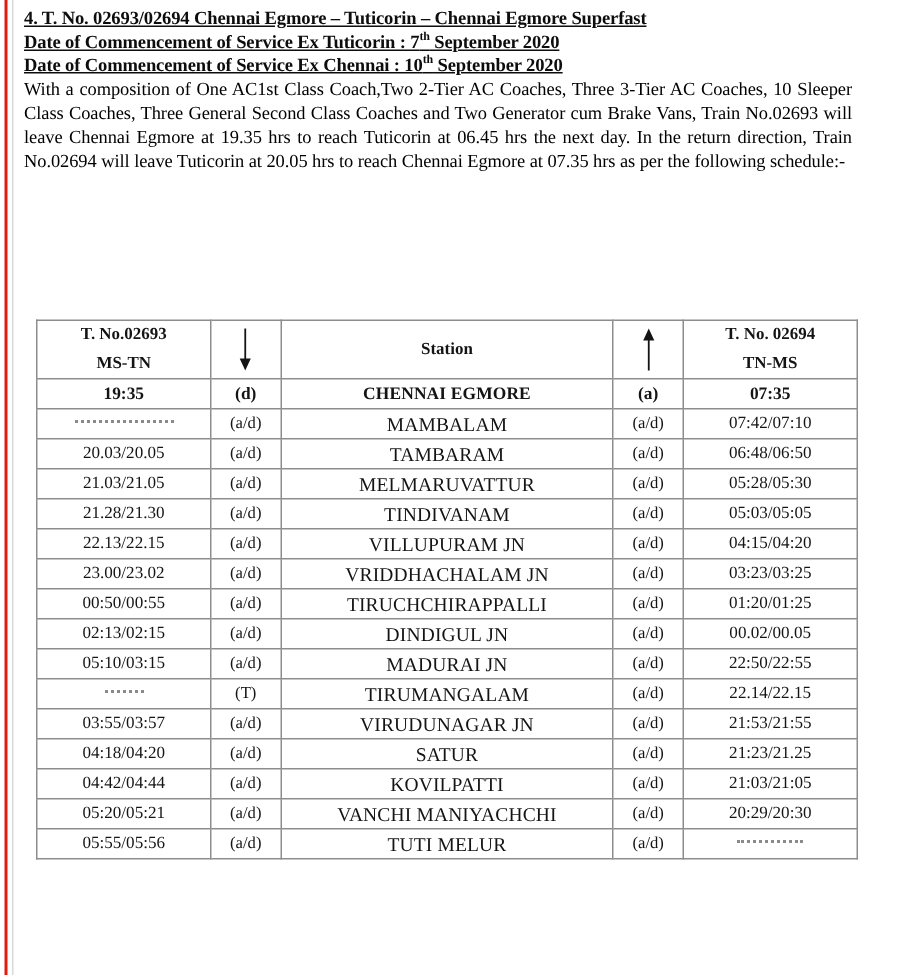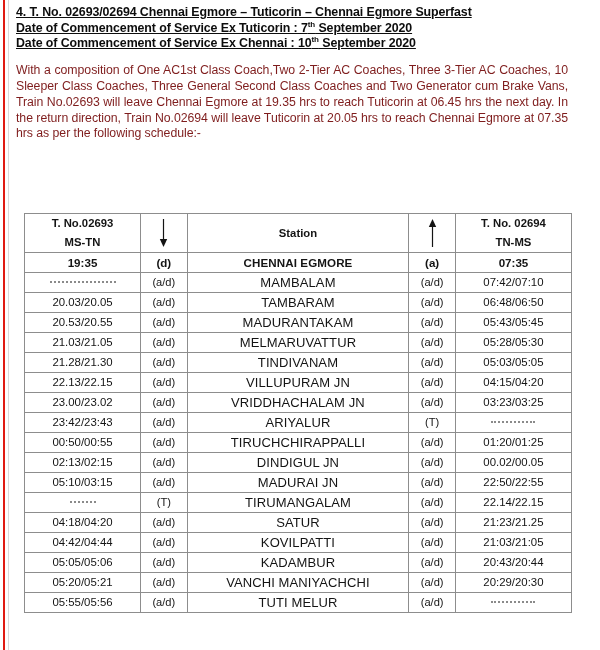--- a/index.html
+++ b/index.html
@@ -35,20 +35,21 @@
     height: 650px;
     background: #d9d9d9;
   }
 
   .page {
     position: absolute;
     left: 16px;
     top: 0;
     width: 568px;
     height: 650px;
+    font-family: Liberation Serif, serif;
   }
 
   
   .heading {
     margin-top: 5px;
     font-size: 12.4px;
     font-weight: bold;
     line-height: 15.6px;
     letter-spacing: -0.1px;
   }
@@ -71,27 +72,26 @@
     white-space: nowrap;
   }
   sup {
     font-size: 8px;
     vertical-align: super;
     line-height: 0;
   }
 
   
   .body-para {
-    margin-top: 11px;
     width: 552px;
     font-size: 12.3px;
     line-height: 15.9px;
     text-align: justify;
     letter-spacing: -0.05px;
-    color: #7f1d1d;
+    color: #000000;
   }
 
   
   .table-wrap {
     position: absolute;
     left: 8px;
     top: 213px;
     width: 548px;
   }
   table.tt {
@@ -226,27 +226,20 @@
             <td class="tm">07:42/07:10</td>
           </tr>
           <tr>
             <td class="tm">20.03/20.05</td>
             <td class="ad">(a/d)</td>
             <td class="stn">TAMBARAM</td>
             <td class="ad">(a/d)</td>
             <td class="tm">06:48/06:50</td>
           </tr>
           <tr>
-            <td class="tm">20.53/20.55</td>
-            <td class="ad">(a/d)</td>
-            <td class="stn">MADURANTAKAM</td>
-            <td class="ad">(a/d)</td>
-            <td class="tm">05:43/05:45</td>
-          </tr>
-          <tr>
             <td class="tm">21.03/21.05</td>
             <td class="ad">(a/d)</td>
             <td class="stn">MELMARUVATTUR</td>
             <td class="ad">(a/d)</td>
             <td class="tm">05:28/05:30</td>
           </tr>
           <tr>
             <td class="tm">21.28/21.30</td>
             <td class="ad">(a/d)</td>
             <td class="stn">TINDIVANAM</td>
@@ -259,27 +252,20 @@
             <td class="stn">VILLUPURAM JN</td>
             <td class="ad">(a/d)</td>
             <td class="tm">04:15/04:20</td>
           </tr>
           <tr>
             <td class="tm">23.00/23.02</td>
             <td class="ad">(a/d)</td>
             <td class="stn">VRIDDHACHALAM JN</td>
             <td class="ad">(a/d)</td>
             <td class="tm">03:23/03:25</td>
-          </tr>
-          <tr>
-            <td class="tm">23:42/23:43</td>
-            <td class="ad">(a/d)</td>
-            <td class="stn">ARIYALUR</td>
-            <td class="ad">(T)</td>
-            <td class="tm"><span class="dashline short"></span></td>
           </tr>
           <tr>
             <td class="tm">00:50/00:55</td>
             <td class="ad">(a/d)</td>
             <td class="stn">TIRUCHCHIRAPPALLI</td>
             <td class="ad">(a/d)</td>
             <td class="tm">01:20/01:25</td>
           </tr>
           <tr>
             <td class="tm">02:13/02:15</td>
@@ -296,39 +282,39 @@
             <td class="tm">22:50/22:55</td>
           </tr>
           <tr>
             <td class="tm"><span class="dashline tiny"></span></td>
             <td class="ad">(T)</td>
             <td class="stn">TIRUMANGALAM</td>
             <td class="ad">(a/d)</td>
             <td class="tm">22.14/22.15</td>
           </tr>
           <tr>
+            <td class="tm">03:55/03:57</td>
+            <td class="ad">(a/d)</td>
+            <td class="stn">VIRUDUNAGAR JN</td>
+            <td class="ad">(a/d)</td>
+            <td class="tm">21:53/21:55</td>
+          </tr>
+          <tr>
             <td class="tm">04:18/04:20</td>
             <td class="ad">(a/d)</td>
             <td class="stn">SATUR</td>
             <td class="ad">(a/d)</td>
             <td class="tm">21:23/21.25</td>
           </tr>
           <tr>
             <td class="tm">04:42/04:44</td>
             <td class="ad">(a/d)</td>
             <td class="stn">KOVILPATTI</td>
             <td class="ad">(a/d)</td>
             <td class="tm">21:03/21:05</td>
-          </tr>
-          <tr>
-            <td class="tm">05:05/05:06</td>
-            <td class="ad">(a/d)</td>
-            <td class="stn">KADAMBUR</td>
-            <td class="ad">(a/d)</td>
-            <td class="tm">20:43/20:44</td>
           </tr>
           <tr>
             <td class="tm">05:20/05:21</td>
             <td class="ad">(a/d)</td>
             <td class="stn">VANCHI MANIYACHCHI</td>
             <td class="ad">(a/d)</td>
             <td class="tm">20:29/20:30</td>
           </tr>
           <tr>
             <td class="tm">05:55/05:56</td>

